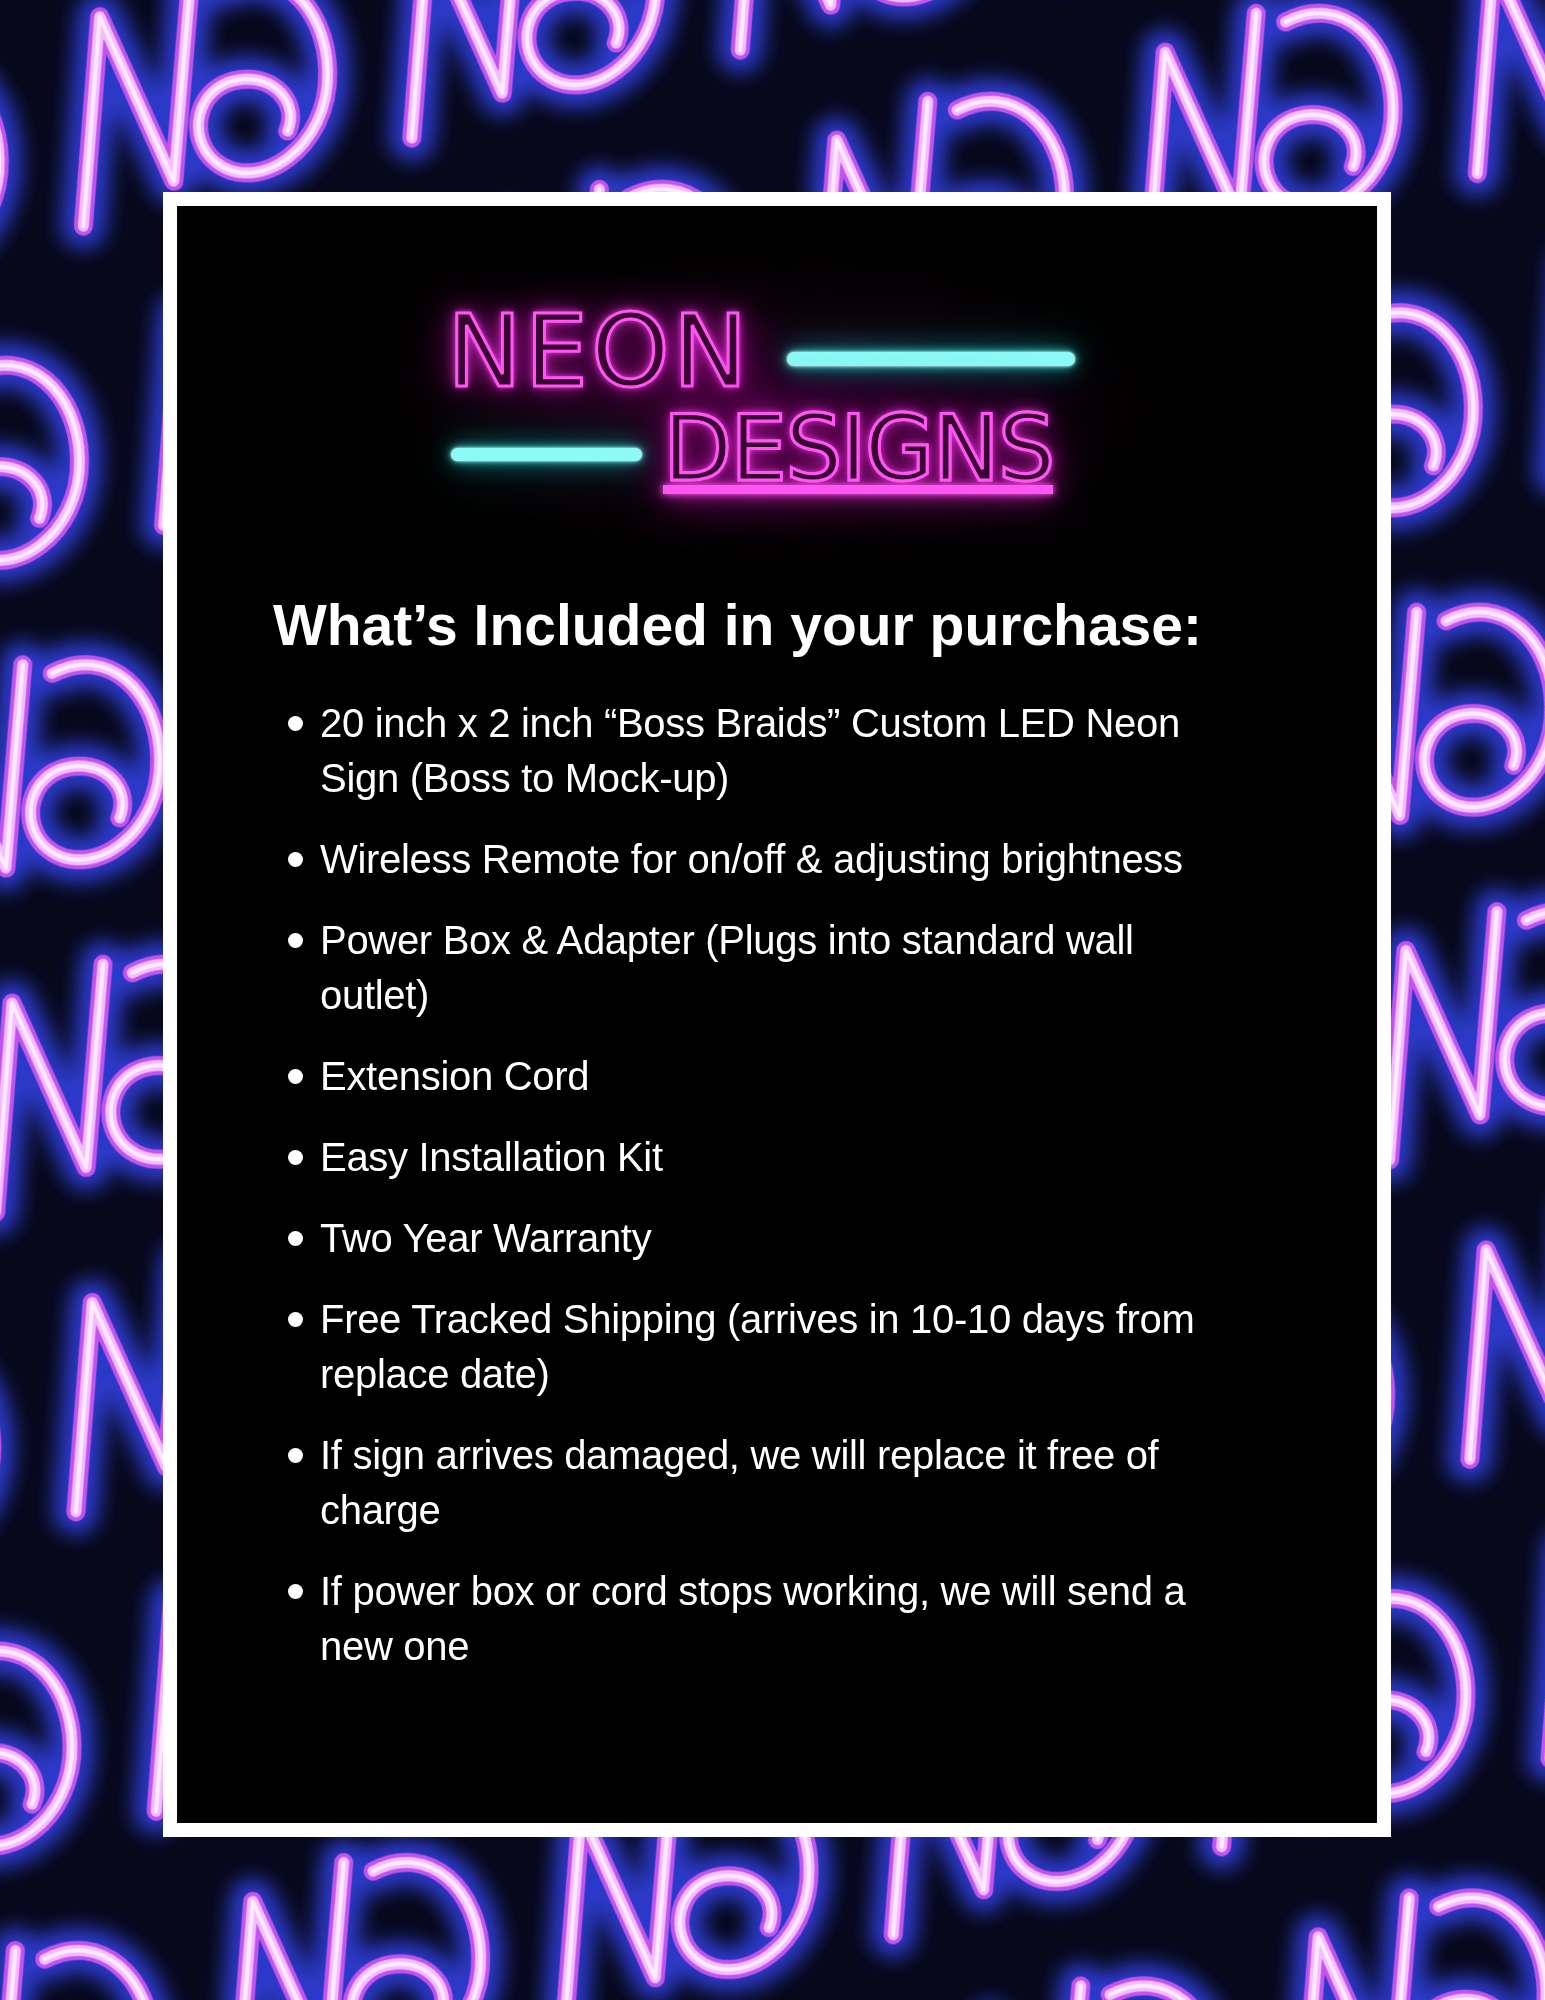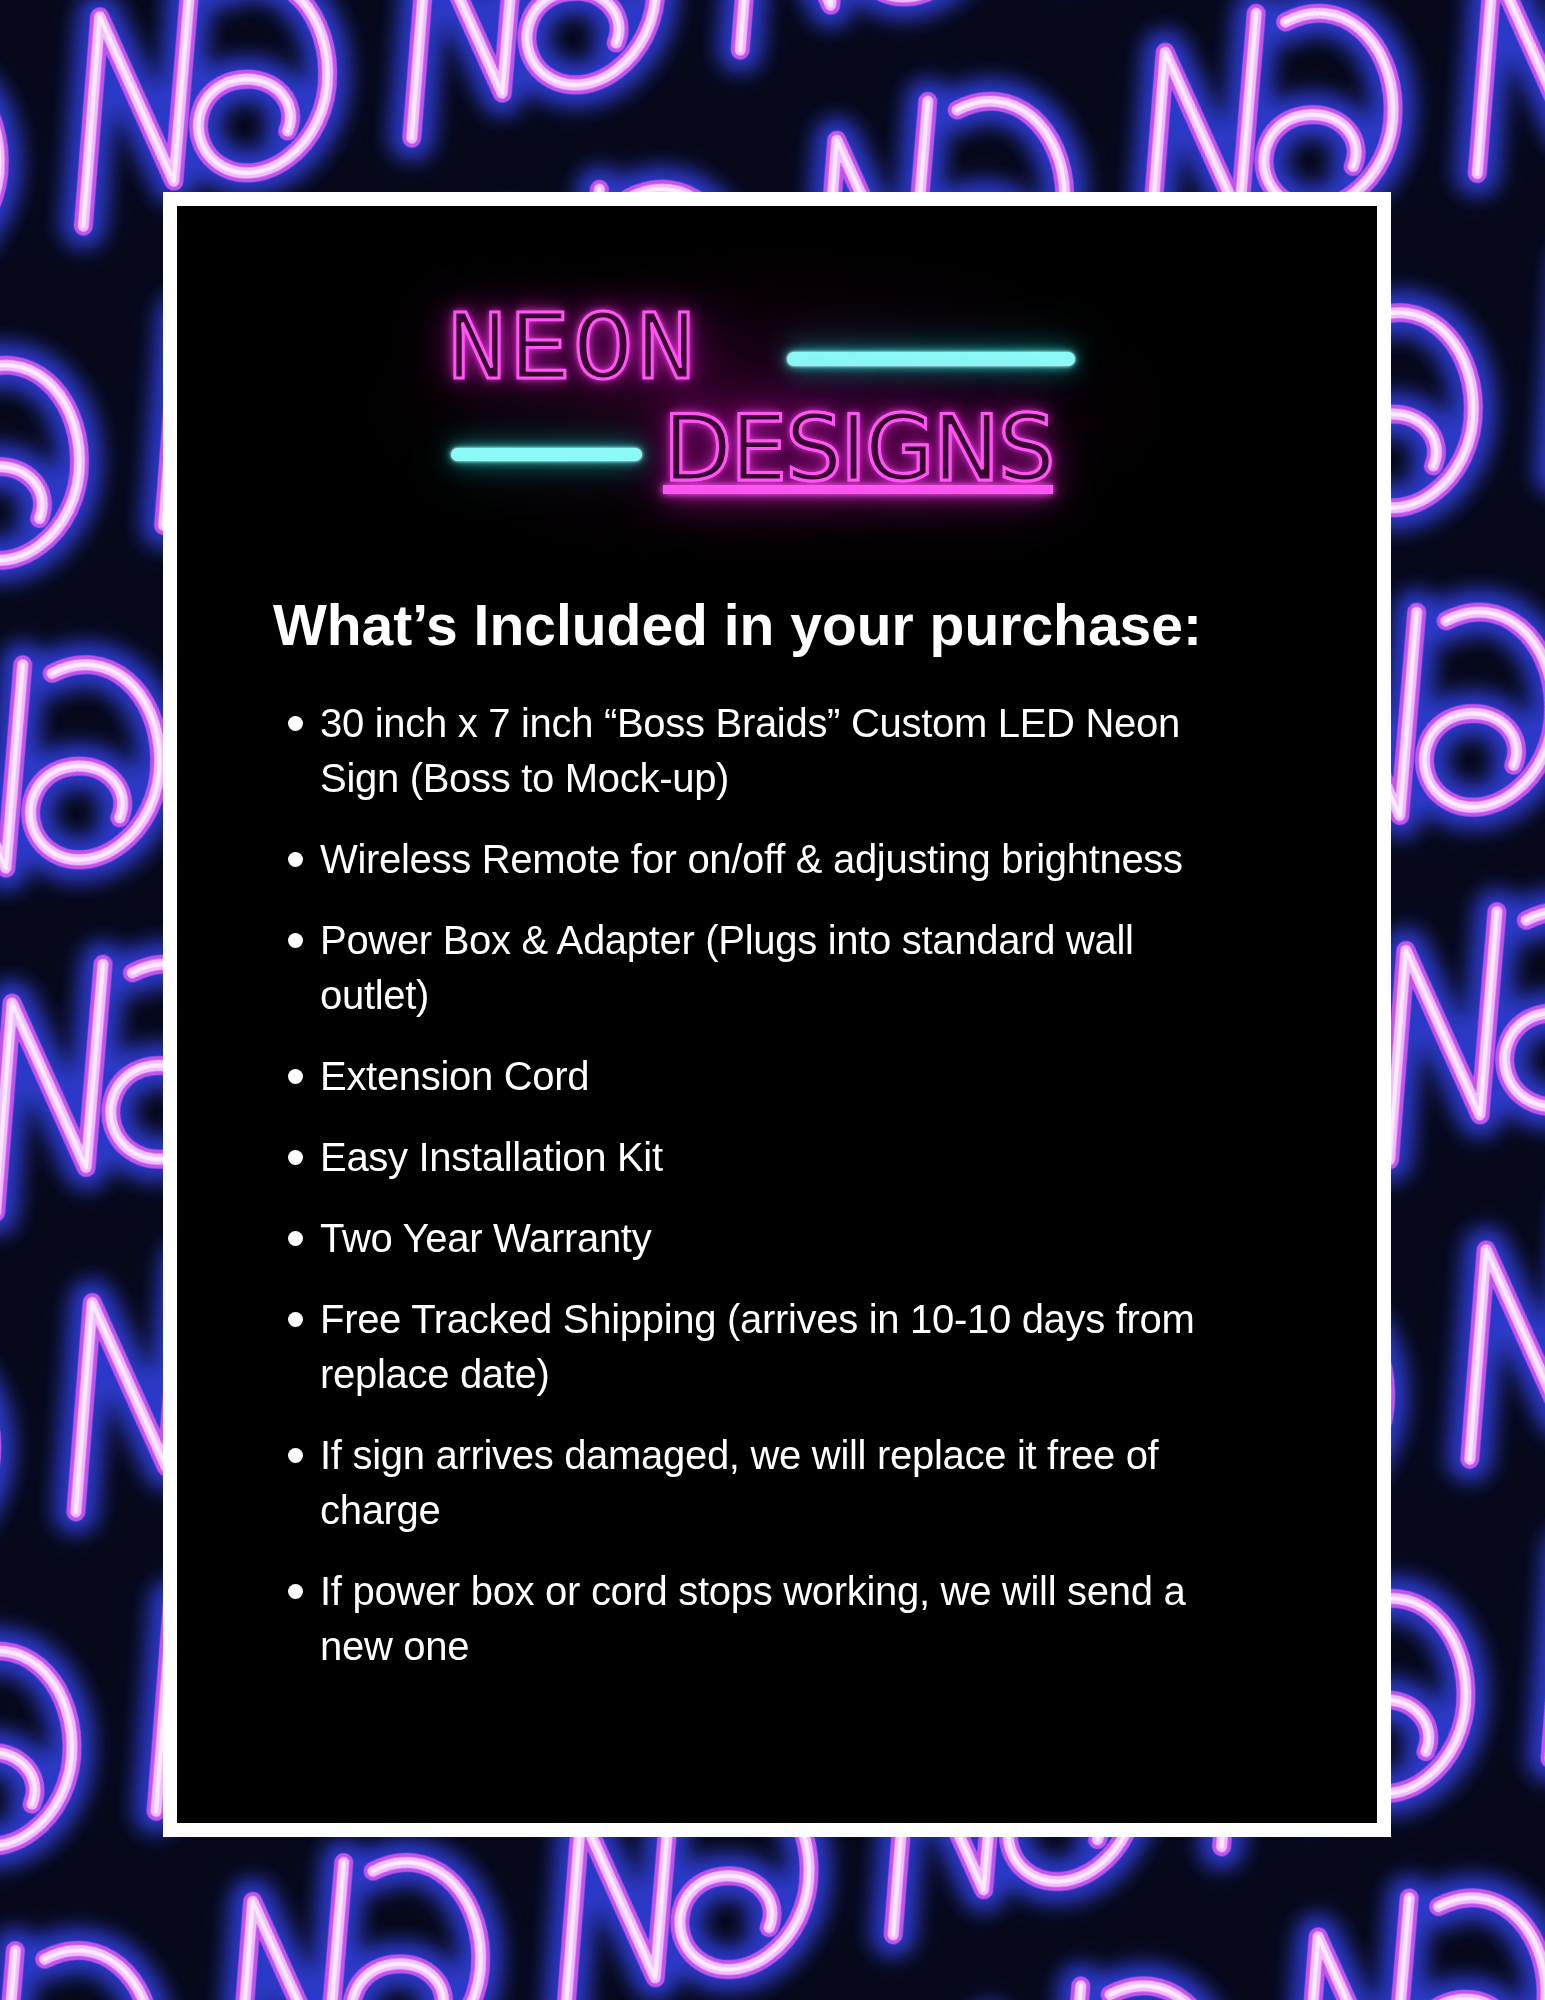--- a/index.html
+++ b/index.html
@@ -29,21 +29,21 @@
     font-weight:400;line-height:1;
     color:#3a0233;
     -webkit-text-stroke:3px #ff55f2;
     text-shadow:
       0 0 6px rgba(255,90,245,.95),
       0 0 16px rgba(255,45,235,.8),
       0 0 38px rgba(225,18,198,.65),
       0 0 70px rgba(190,10,165,.5);
     white-space:nowrap;
   }
-  .neon-word.word-neon{left:270px;top:96px;font-size:100px;letter-spacing:3px;font-family:Liberation Mono, monospace;}
+  .neon-word.word-neon{left:270px;top:96px;font-size:100px;letter-spacing:3px;}
   .neon-word.word-designs{left:486px;top:198px;font-size:90px;letter-spacing:-2px;text-decoration:underline;}
   .teal-line{
     position:absolute;height:14px;border-radius:8px;
     background:#8cfbf7;
     box-shadow:
       0 0 3px #ffffff,
       0 0 10px rgba(70,235,230,.95),
       0 0 26px rgba(14,160,160,.85),
       0 0 52px rgba(10,130,130,.6);
   }
@@ -121,21 +121,21 @@
     <div class="teal-line line-a"></div>
 
     <div class="neon-word word-designs">DESIGNS</div>
 
     <div class="teal-line line-b"></div>
 
     <div class="heading">What’s Included in your purchase:</div>
 
     <ul class="included-list">
         <li>
-          <div>30 inch x 7 inch “Boss Braids” Custom LED Neon</div>
+          <div>20 inch x 2 inch “Boss Braids” Custom LED Neon</div>
           <div>Sign (Boss to Mock-up)</div>
         </li>
         <li>
           <div>Wireless Remote for on/off &amp; adjusting brightness</div>
         </li>
         <li>
           <div>Power Box &amp; Adapter (Plugs into standard wall</div>
           <div>outlet)</div>
         </li>
         <li>

